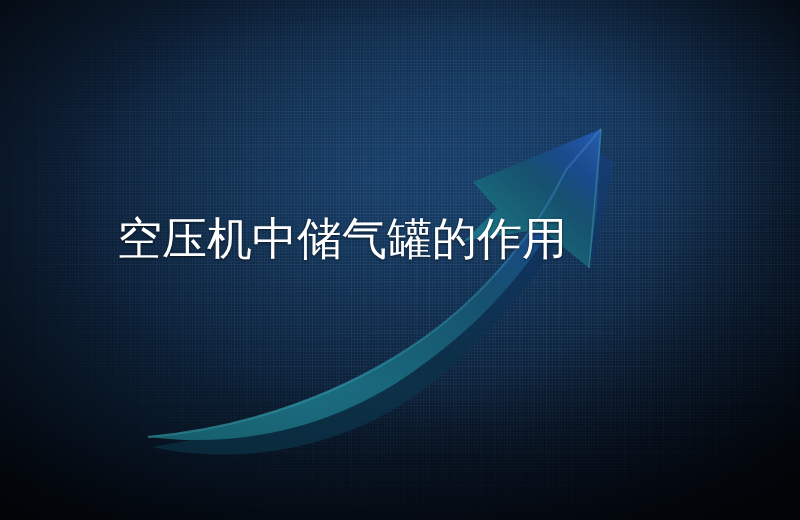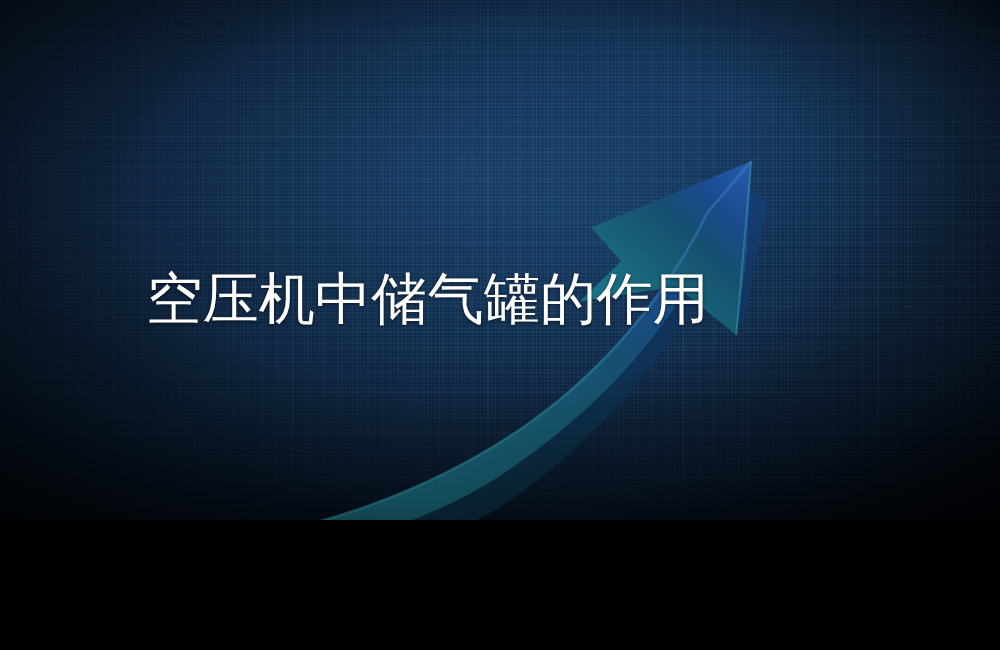--- a/index.html
+++ b/index.html
@@ -3,21 +3,21 @@
 <meta charset="utf-8">
 <style>
   html, body {
     margin: 0;
     padding: 0;
     background: #000;
   }
   #stage {
     position: relative;
     width: 800px;
-    height: 416px;
+    height: 520px;
     overflow: hidden;
     background: #0a1624;
     font-family: "Liberation Sans", "DejaVu Sans", sans-serif;
   }
 
   
   .bg-base {
     position: absolute;
     inset: 0;
     background:

